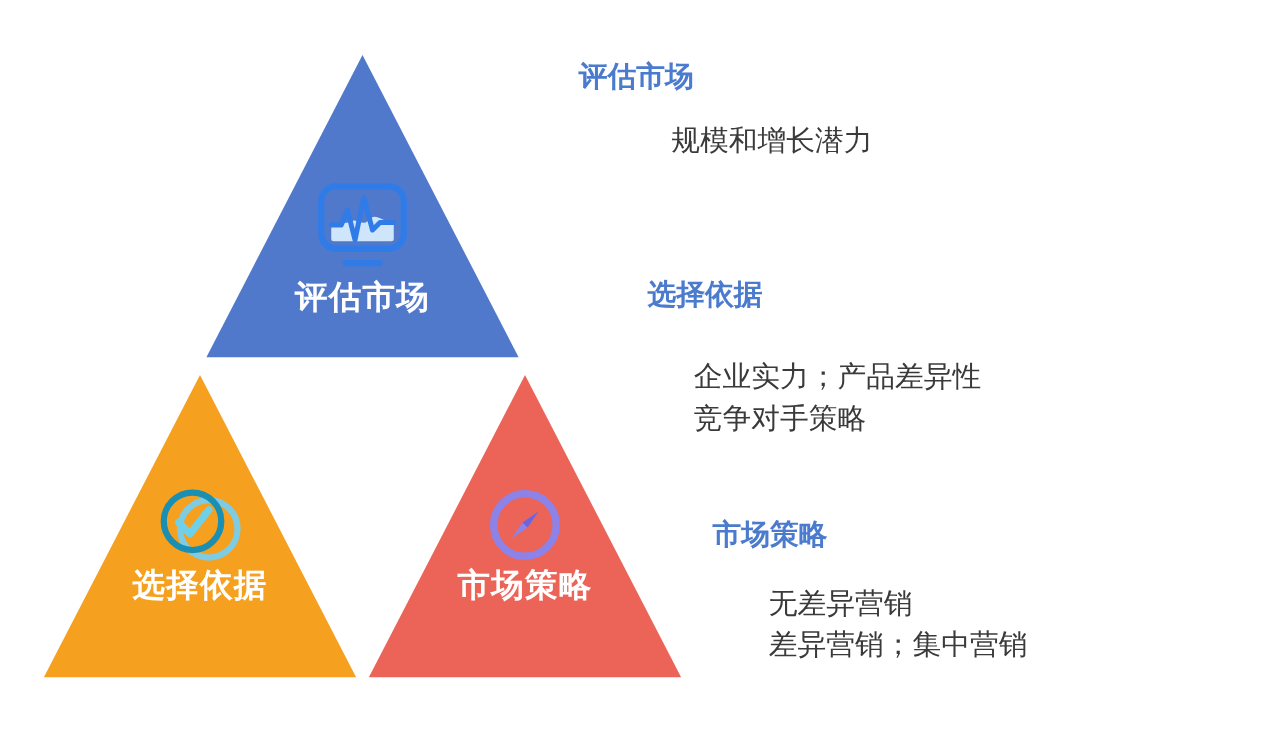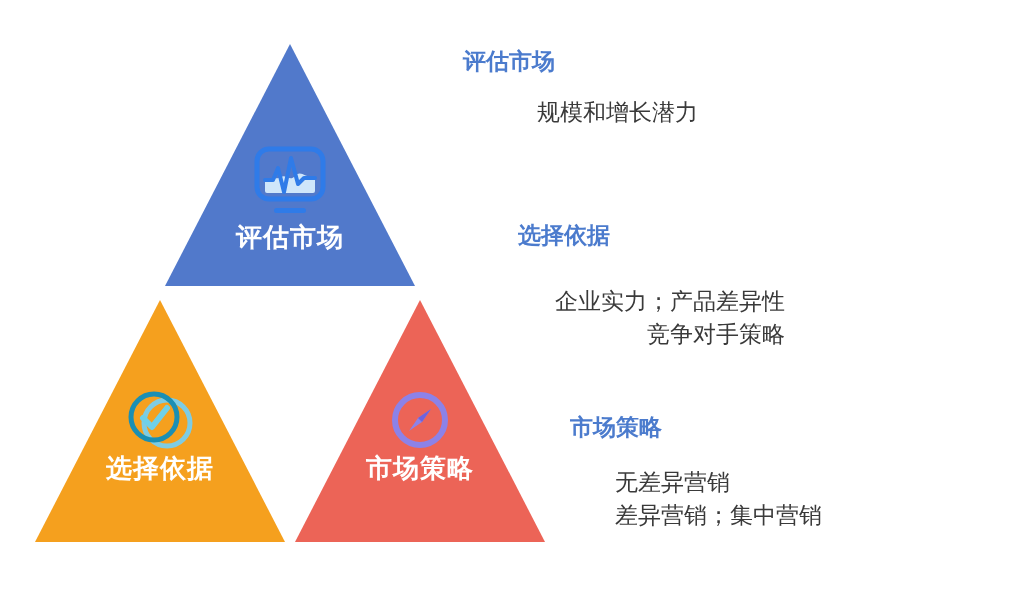--- a/index.html
+++ b/index.html
@@ -77,21 +77,21 @@
     color: #3A3A3A;
     font-size: 23px;
     line-height: 33px;
     white-space: nowrap;
   }
   .txt-block .ln { display: block; }
 
   #head-1  { left: 463px; top: 50px; }
   #body-1  { left: 505px; top: 96px; margin-left: 32px; }
   #head-2  { left: 518px; top: 224px; }
-  #body-2  { left: 555px; top: 285px; text-align: right; }
+  #body-2  { left: 555px; top: 285px; }
   #head-3  { left: 570px; top: 416px; }
   #body-3  { left: 615px; top: 468px; font-family: Liberation Mono, monospace; }
 </style>
 </head>
 <body>
 
 <div id="canvas">
 
   <div class="tri-group" id="tri-top">
     <svg class="tri-svg" width="250" height="242" viewBox="0 0 250 242">

